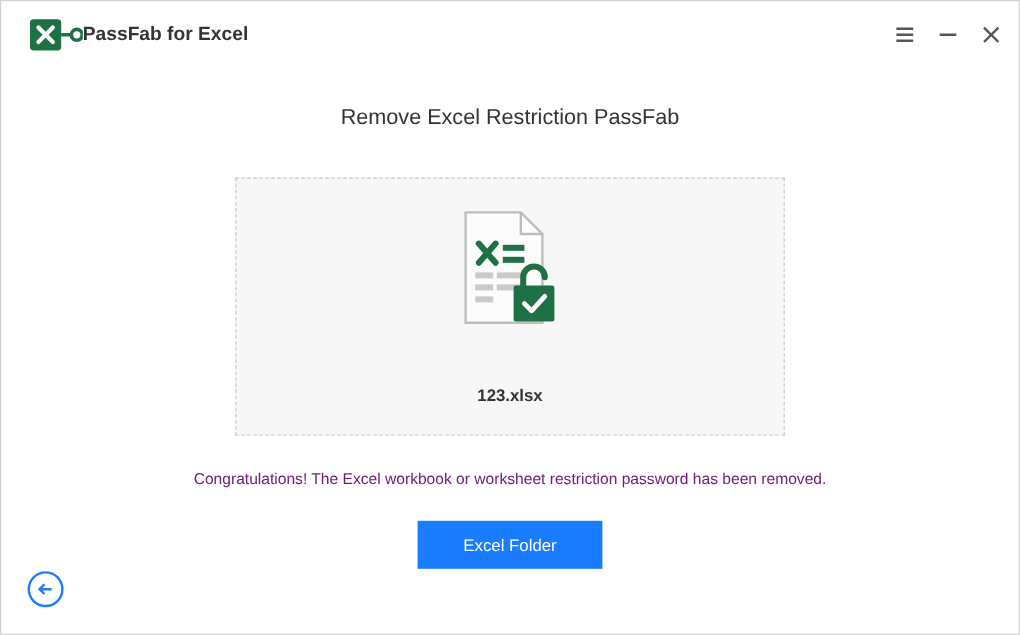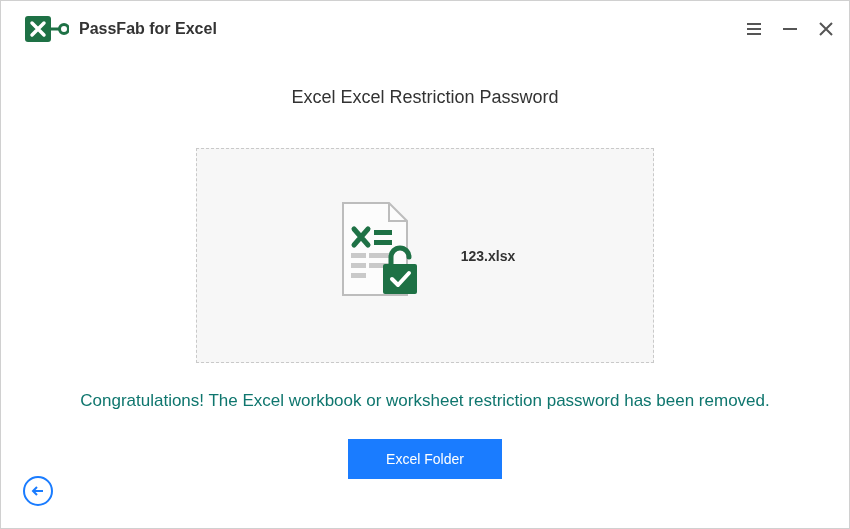--- a/index.html
+++ b/index.html
@@ -15,21 +15,20 @@
     .titlebar {
       height: 56px;
       display: flex;
       align-items: center;
       justify-content: space-between;
       padding: 0 14px 0 24px;
     }
     .brand {
       display: flex;
       align-items: center;
-      gap: 10px;
     }
     .brand-logo {
       display: flex;
       align-items: center;
     }
     .brand-name {
       font-size: 16px;
       font-weight: bold;
       color: #333;
     }
@@ -60,33 +59,33 @@
       font-weight: 400;
       margin-bottom: 40px;
     }
     .dropzone {
       width: 458px;
       height: 215px;
       margin: 0 auto;
       border: 1px dashed #c9c9c9;
       background: #f7f7f7;
       display: flex;
-      flex-direction: row;
+      flex-direction: column;
       align-items: center;
       justify-content: center;
       gap: 36px;
     }
     .filename {
       font-size: 14px;
       font-weight: bold;
       color: #333;
     }
     .status-text {
-      font-size: 17px;
-      color: #0f766e;
+      font-size: 13px;
+      color: #701a75;
       margin-top: 28px;
     }
     .primary-button {
       display: inline-block;
       background: #1a7cff;
       color: #fff;
       border: none;
       padding: 12px 38px;
       font-size: 14px;
       margin-top: 28px;
@@ -141,21 +140,21 @@
     </span>
     <span class="ctrl">
       <svg width="18" height="18" viewBox="0 0 18 18">
           <path d="M3 3 L15 15 M15 3 L3 15"></path>
         </svg>
     </span>
   </div>
 </div>
 
 <div class="main">
-  <h1 class="page-title">Excel Excel Restriction Password</h1>
+  <h1 class="page-title">Remove Excel Restriction PassFab</h1>
 
   <div class="dropzone">
     <span>
       <svg width="90" height="105" viewBox="0 0 90 105">
         <path d="M8 2 H54 L72 20 V94 H8 Z" fill="#fcfcfc" stroke="#bdbdbd" stroke-width="2"></path>
         <path d="M54 2 L54 20 L72 20" fill="none" stroke="#bdbdbd" stroke-width="2"></path>
         <path d="M19 28 L33 44 M33 28 L19 44" stroke="#1e7145" stroke-width="5" stroke-linecap="round"></path>
         <rect x="39" y="29" width="18" height="5" fill="#1e7145"></rect>
         <rect x="39" y="39" width="18" height="5" fill="#1e7145"></rect>
         <rect x="16" y="52" width="15" height="5" fill="#c9c9c9"></rect>

